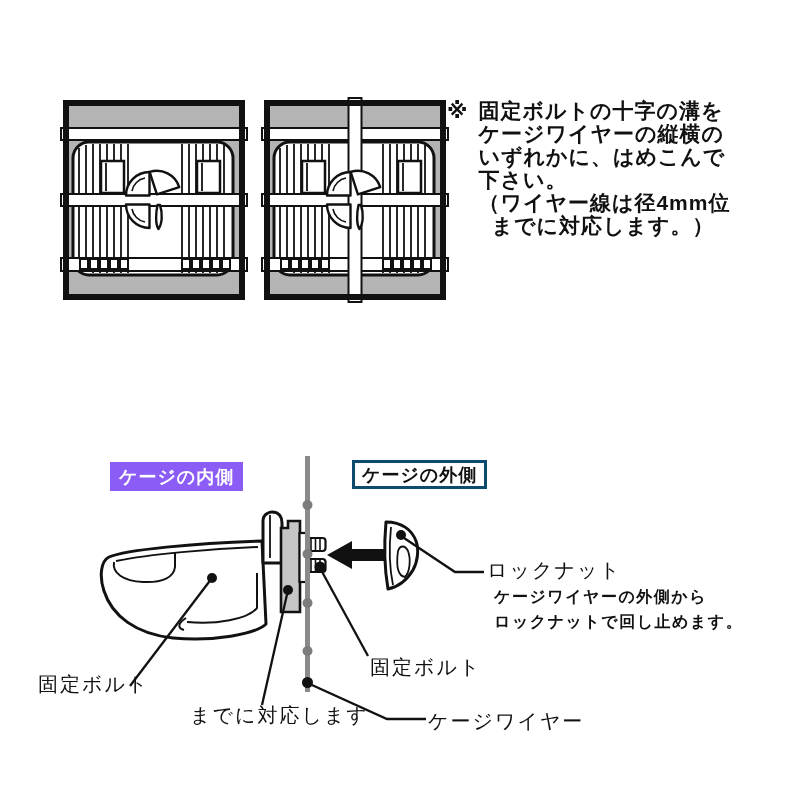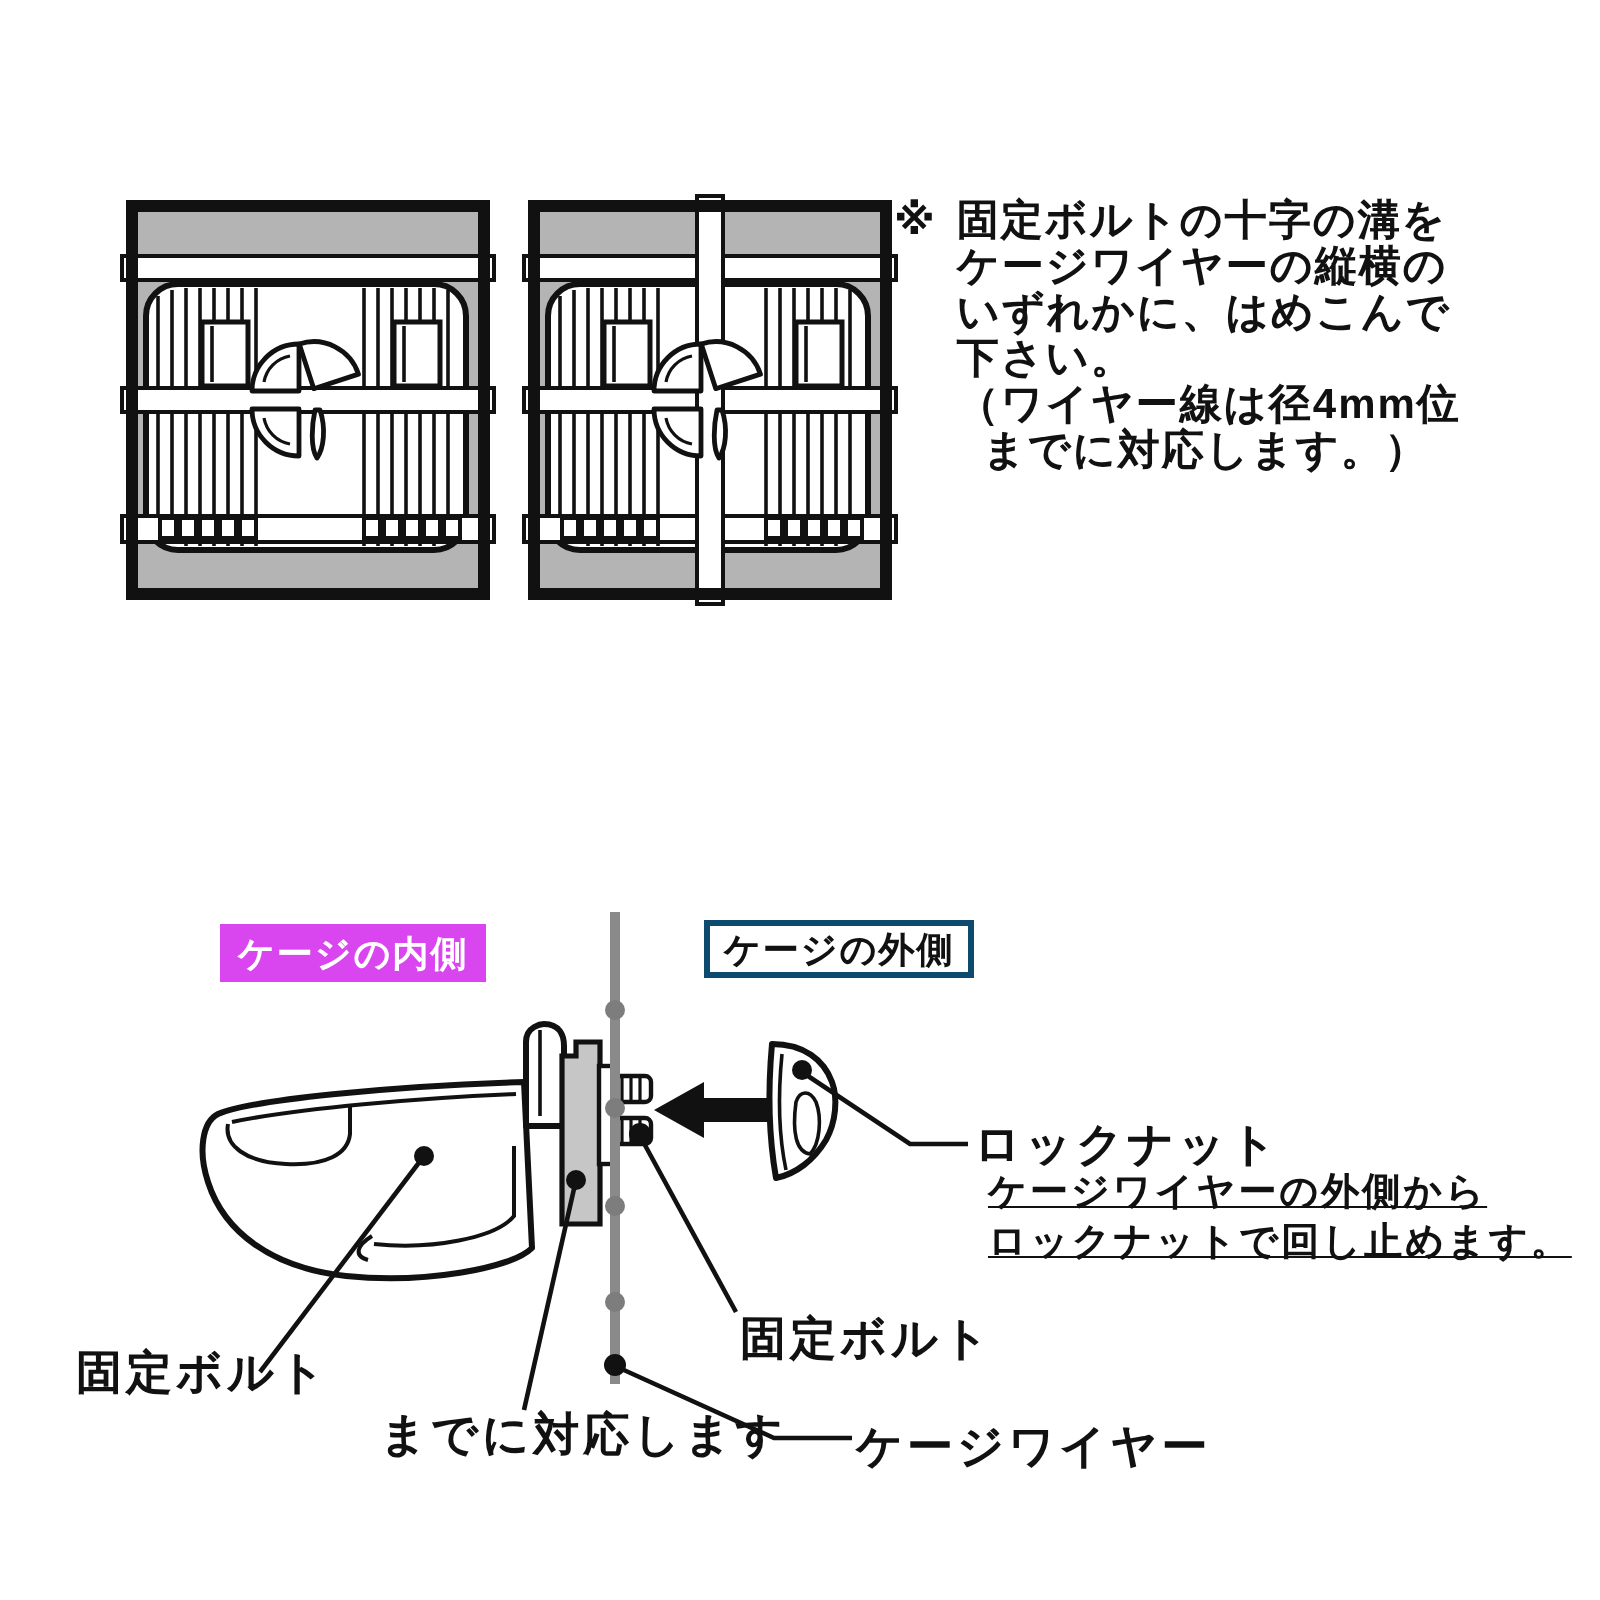--- a/index.html
+++ b/index.html
@@ -19,24 +19,24 @@
   .border{fill:none;stroke:#111;stroke-width:6;}
   .wire{stroke:var(--wire-gray);stroke-width:5;}
   .bead{fill:var(--bead-gray);}
   .callout{fill:none;stroke:#111;stroke-width:2.3;}
   .dot{fill:#111;}
   
   .note{display:flex;gap:10px;font-size:21px;line-height:23px;font-weight:600;letter-spacing:1px;}
   .note .mark{font-size:21px;}
   .note .l6{padding-left:13px;}
   .tag{font-size:18px;font-weight:bold;letter-spacing:1px;line-height:1;}
-  .tag-inside{background:#d946ef;color:#fff;padding:6px 9px 5px;text-align:right;}
+  .tag-inside{background:#8b5cf6;color:#fff;padding:6px 9px 5px;text-align:right;}
   .tag-outside{background:#fff;color:#111;border:3px solid #0c4a6e;padding:3px 7px 2px;}
-  .part-label{font-size:23px;font-weight:700;letter-spacing:2px;white-space:nowrap;}
-  .locknut-desc{font-size:19px;font-weight:600;letter-spacing:1.5px;line-height:25px;white-space:nowrap;text-decoration:underline;}
+  .part-label{font-size:20px;font-weight:400;letter-spacing:2px;white-space:nowrap;}
+  .locknut-desc{font-size:16px;font-weight:600;letter-spacing:1.5px;line-height:25px;white-space:nowrap;}
 </style>
 </head>
 <body>
 
 <div class="page">
 
   <svg class="abs" style="left:63px;top:100px" width="182" height="200" viewBox="0 0 182 200">
     <rect class="cagebg" x="0" y="0" width="182" height="200"></rect>
 
     <g>

